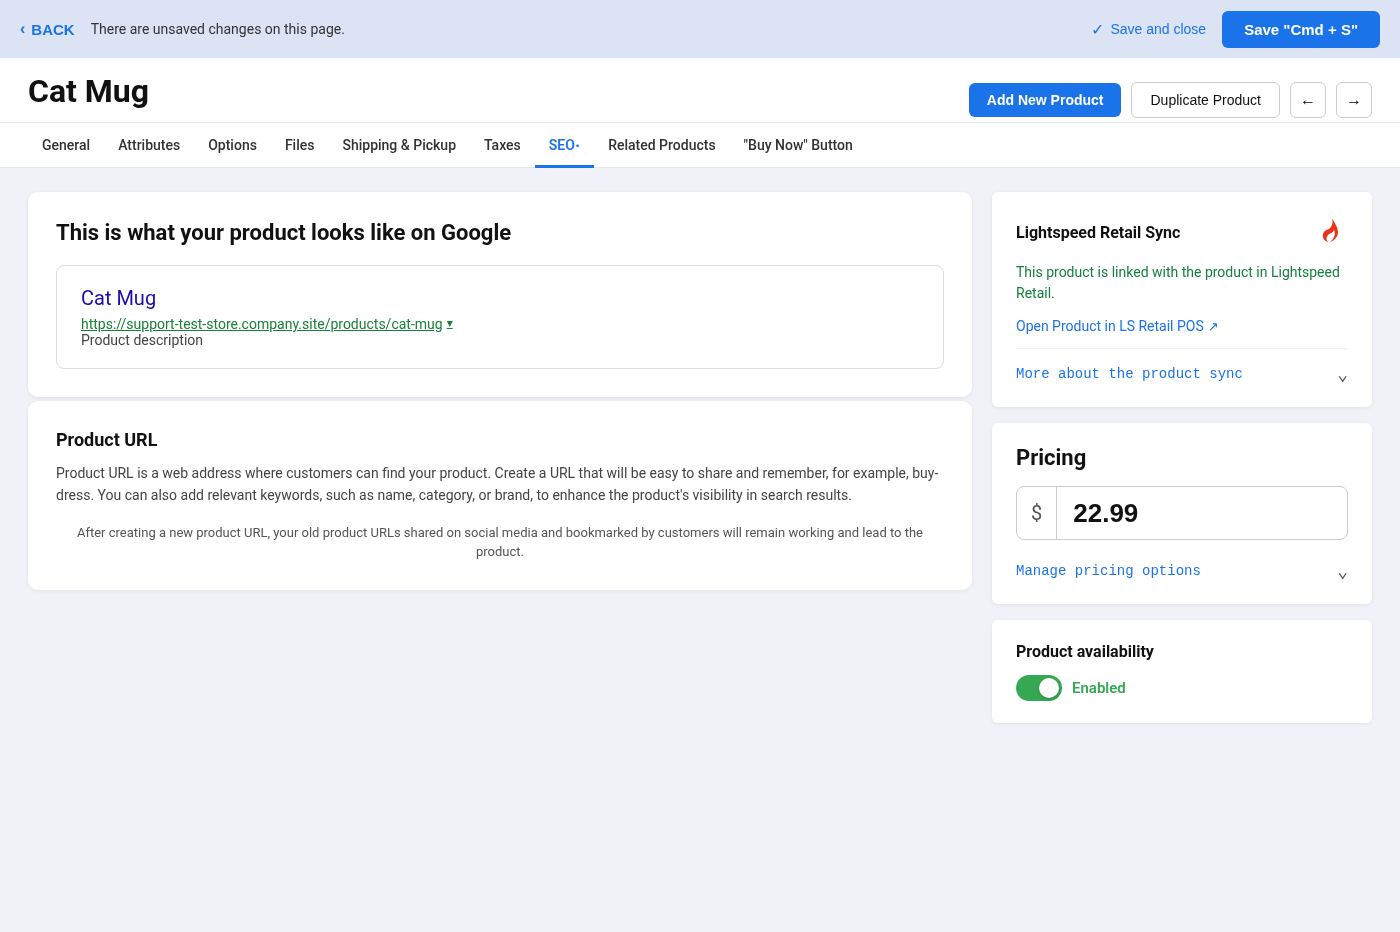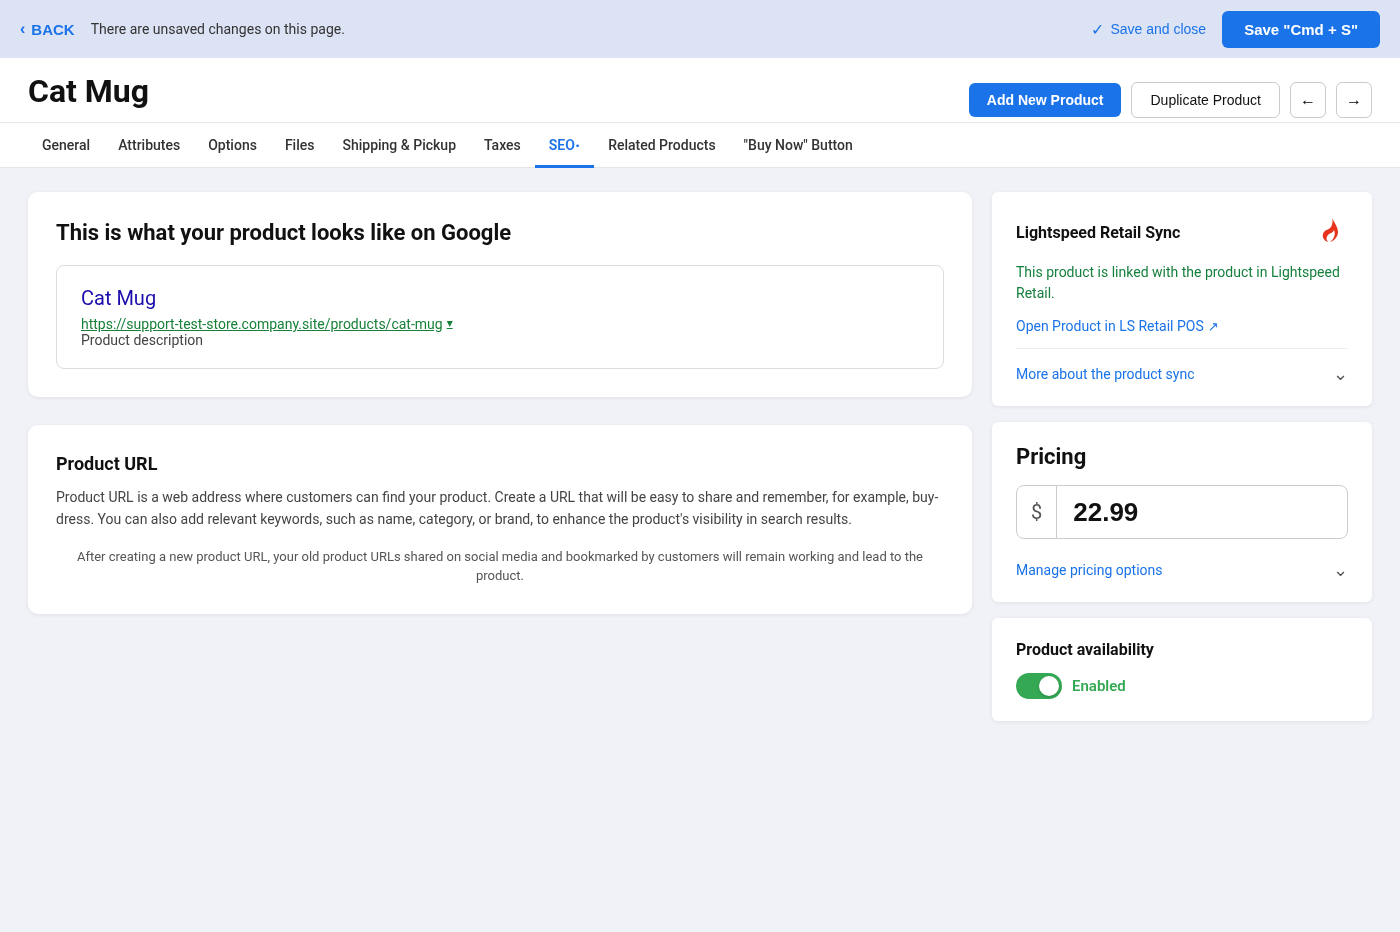--- a/index.html
+++ b/index.html
@@ -149,21 +149,21 @@
       gap: 20px;
       padding: 24px 28px;
       align-items: flex-start;
     }
 
     
     .left-col {
       flex: 1;
       display: flex;
       flex-direction: column;
-      gap: 28px;
+      gap: 4px;
       border-radius: 11px;
     }
 
     
     .right-col {
       width: 380px;
       display: flex;
       flex-direction: column;
       gap: 16px;
     }
@@ -301,20 +301,21 @@
       border: none;
       border-top: 1px solid #eee;
       margin: 10px 0;
     }
     .expandable-row {
       display: flex;
       align-items: center;
       justify-content: space-between;
       cursor: pointer;
       padding-top: 4px;
+      font-family: Liberation Mono, monospace;
     }
     .expandable-label {
       color: #1a73e8;
       font-size: 14px;
     }
     .chevron-down {
       color: #555;
       font-size: 18px;
     }
 

